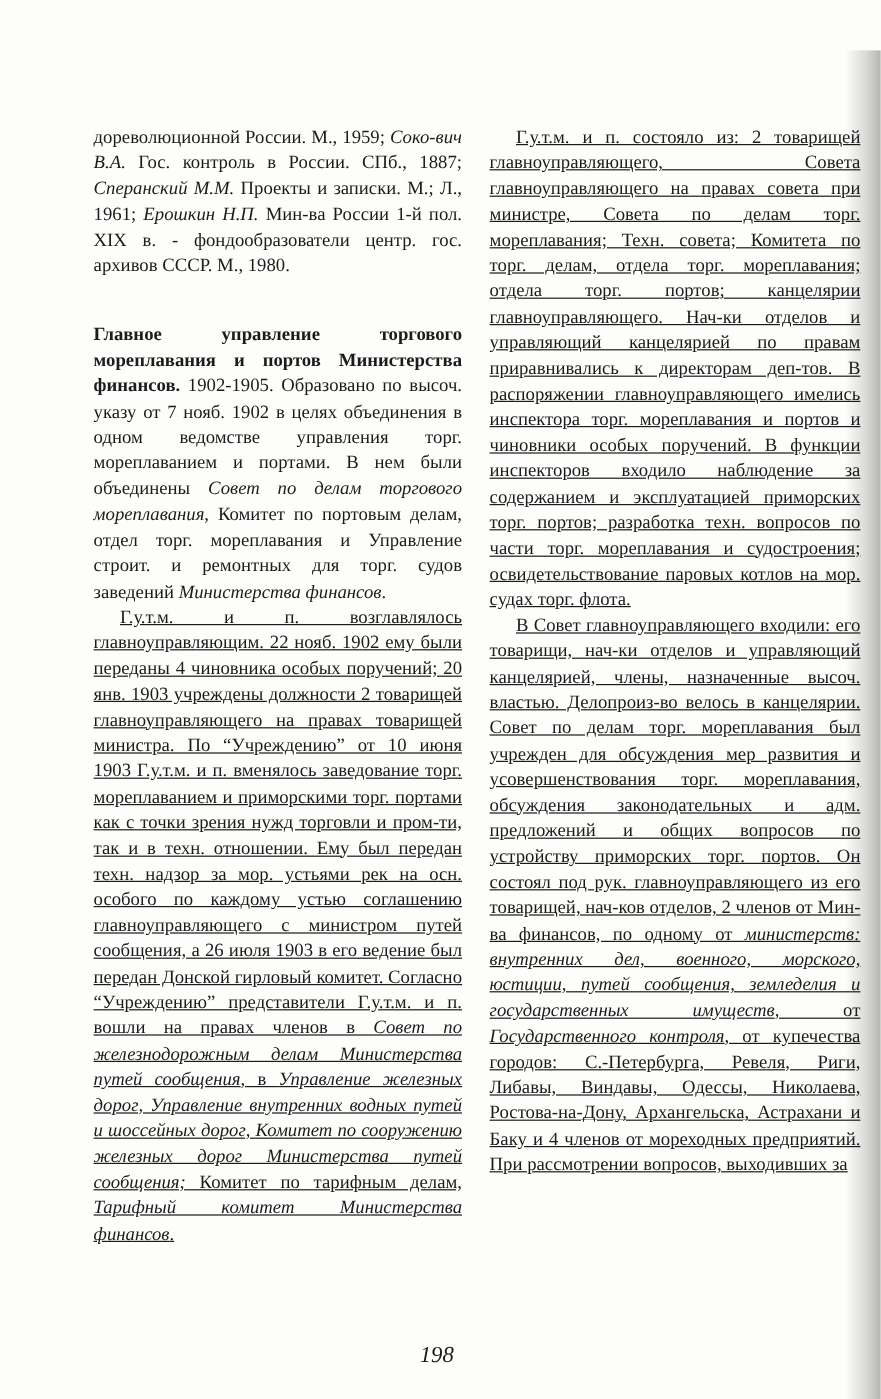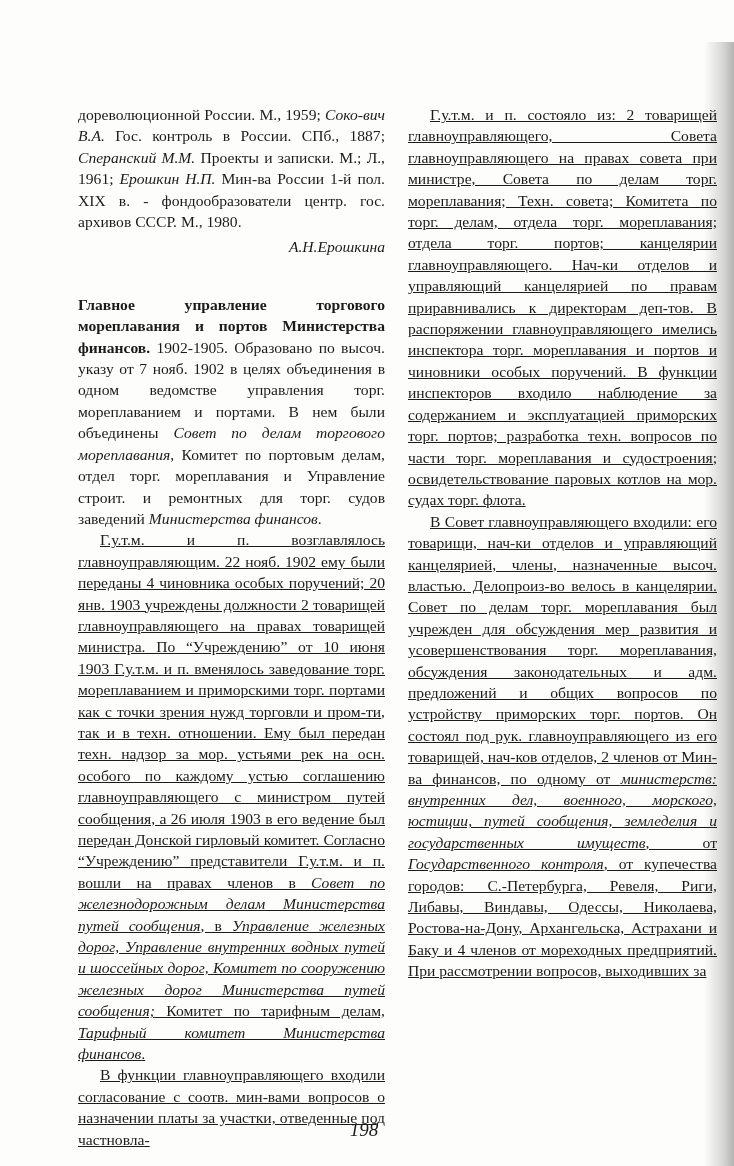--- a/index.html
+++ b/index.html
@@ -34,25 +34,23 @@
   }
 </style>
 </head>
 <body>
 
 <div class="page">
   <div class="edge-shadow"></div>
 
   <div class="col col-left" style="hyphens: auto;">
     <p><span>дореволюционной России. М., 1959; </span><span class="it">Соко-вич В.А.</span><span> Гос. контроль в России. СПб., 1887; </span><span class="it">Сперанский М.М.</span><span> Проекты и записки. М.; Л., 1961; </span><span class="it">Ерошкин Н.П.</span><span> Мин-ва России 1-й пол. XIX в. - фондообразователи центр. гос. архивов СССР. М., 1980.</span></p>
-    <p class="sig">А.Н.Ерошкина</p>
     <div class="gap"></div>
     <p><span class="bold">Главное управление торгового мореплавания и портов Министерства финансов.</span><span><span> 1902-1905. Образовано по высоч. указу от 7 нояб. 1902 в целях объединения в одном ведомстве управления торг. мореплаванием и портами. В нем были объединены </span><span class="it">Совет по делам торгового мореплавания</span><span>, Комитет по портовым делам, отдел торг. мореплавания и Управление строит. и ремонтных для торг. судов заведений </span><span class="it">Министерства финансов</span><span>.</span></span></p>
     <p class="indent"><span>Г.у.т.м. и п. возглавлялось главноуправляющим. 22 нояб. 1902 ему были переданы 4 чиновника особых поручений; 20 янв. 1903 учреждены должности 2 товарищей главноуправляющего на правах товарищей министра. По “Учреждению” от 10 июня 1903 Г.у.т.м. и п. вменялось заведование торг. мореплаванием и приморскими торг. портами как с точки зрения нужд торговли и пром-ти, так и в техн. отношении. Ему был передан техн. надзор за мор. устьями рек на осн. особого по каждому устью соглашению главноуправляющего с министром путей сообщения, а 26 июля 1903 в его ведение был передан Донской гирловый комитет. Согласно “Учреждению” представители Г.у.т.м. и п. вошли на правах членов в </span><span class="it">Совет по железнодорожным делам Министерства путей сообщения</span><span>, в </span><span class="it">Управление железных дорог, Управление внутренних водных путей и шоссейных дорог, Комитет по сооружению железных дорог Министерства путей сообщения;</span><span> Комитет по тарифным делам, </span><span class="it">Тарифный комитет Министерства финансов</span><span>.</span></p>
-    <p class="indent">В функции главноуправляющего входили согласование с соотв. мин-вами вопросов о назначении платы за участки, отведенные под частновла-</p>
   </div>
 
   <div class="col col-right" style="hyphens: auto;">
     <p class="indent">Г.у.т.м. и п. состояло из: 2 товарищей главноуправляющего, Совета главноуправляющего на правах совета при министре, Совета по делам торг. мореплавания; Техн. совета; Комитета по торг. делам, отдела торг. мореплавания; отдела торг. портов; канцелярии главноуправляющего. Нач-ки отделов и управляющий канцелярией по правам приравнивались к директорам деп-тов. В распоряжении главноуправляющего имелись инспектора торг. мореплавания и портов и чиновники особых поручений. В функции инспекторов входило наблюдение за содержанием и эксплуатацией приморских торг. портов; разработка техн. вопросов по части торг. мореплавания и судостроения; освидетельствование паровых котлов на мор. судах торг. флота.</p>
     <p class="indent"><span>В Совет главноуправляющего входили: его товарищи, нач-ки отделов и управляющий канцелярией, члены, назначенные высоч. властью. Делопроиз-во велось в канцелярии. Совет по делам торг. мореплавания был учрежден для обсуждения мер развития и усовершенствования торг. мореплавания, обсуждения законодательных и адм. предложений и общих вопросов по устройству приморских торг. портов. Он состоял под рук. главноуправляющего из его товарищей, нач-ков отделов, 2 членов от Мин-ва финансов, по одному от </span><span class="it">министерств: внутренних дел, военного, морского, юстиции, путей сообщения, земледелия и государственных имуществ</span><span>, от </span><span class="it">Государственного контроля</span><span>, от купечества городов: С.-Петербурга, Ревеля, Риги, Либавы, Виндавы, Одессы, Николаева, Ростова-на-Дону, Архангельска, Астрахани и Баку и 4 членов от мореходных предприятий. При рассмотрении вопросов, выходивших за</span></p>
   </div>
 
   <div class="page-number">198</div>
 </div>
 

